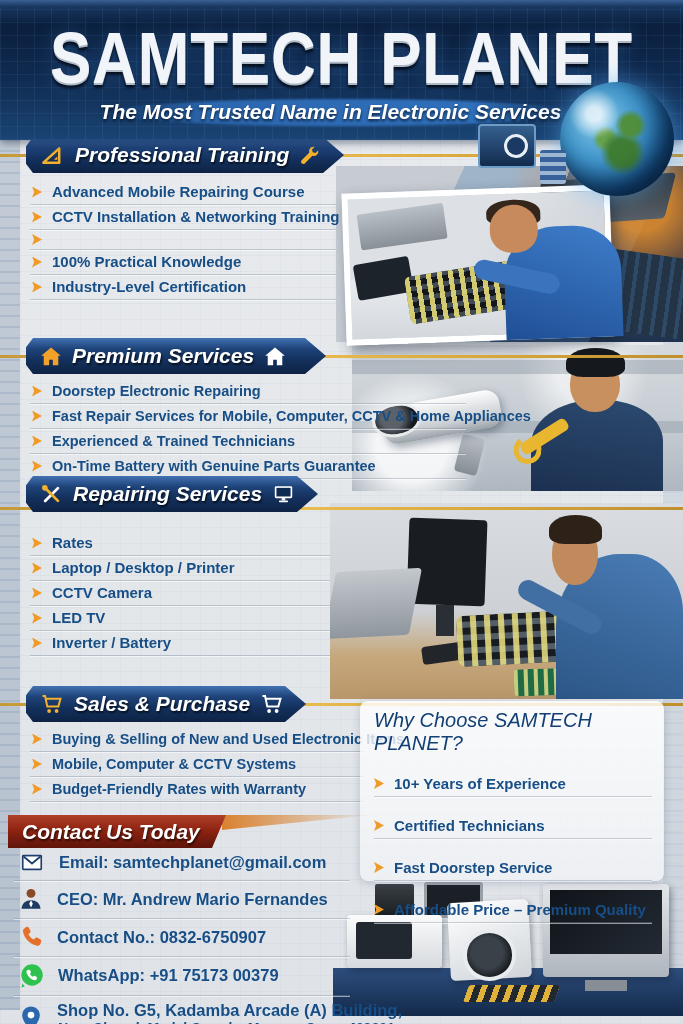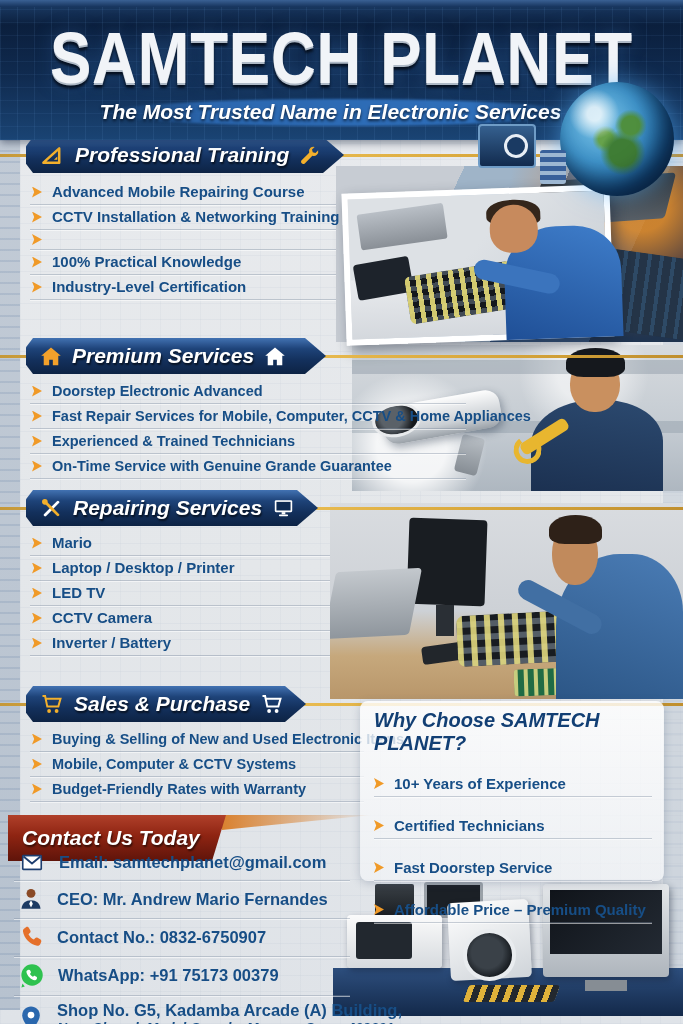--- a/index.html
+++ b/index.html
@@ -71,26 +71,26 @@
     padding:4px 0 4px 2px;border-bottom:1px solid rgba(125,140,160,.40);
     box-shadow:0 1px 0 rgba(255,255,255,.55);white-space:nowrap;}
   .bullet{flex:0 0 auto;width:10px;height:11px;background:#f09a28;
     clip-path:polygon(0 0,100% 50%,0 100%,22% 50%);}
   .list-tight li{font-size:14.5px;}
 
   
   .why-panel{position:absolute;left:360px;top:701px;width:304px;height:180px;z-index:3;
     background:linear-gradient(180deg,rgba(255,255,255,.82),rgba(244,246,249,.65));
     border-radius:8px;box-shadow:0 2px 8px rgba(60,80,110,.25);padding:8px 12px 0 14px;box-sizing:border-box;}
-  .why-title{margin:0 0 4px 0;font-size:20px;font-style:italic;font-weight:bold;color:#123f74;}
+  .why-title{margin:0 0 4px 0;font-size:20px;font-style:italic;font-weight:normal;color:#123f74;}
   .why-panel .list{position:static;}
   .why-panel .list li{font-size:15px;padding:4.5px 0;margin-top:16px;}
 
   
-  .contact-banner{position:absolute;left:8px;top:815px;width:218px;height:46px;z-index:4;
+  .contact-banner{position:absolute;left:8px;top:815px;width:218px;height:33px;z-index:4;
     display:flex;align-items:center;padding:0 18px 0 14px;box-sizing:border-box;
     background:linear-gradient(180deg,#b0402a 0%,#8e2412 45%,#5f140a 100%);
     clip-path:polygon(0 0,100% 0,calc(100% - 14px) 100%,0 100%);
     color:#fff;font-size:21px;font-style:italic;font-weight:bold;
     text-shadow:1px 2px 2px rgba(0,0,0,.6);text-align:right;}
   .contact-tail{position:absolute;left:222px;top:815px;width:150px;height:15px;z-index:3;
     background:linear-gradient(90deg,#d9812f,rgba(217,129,47,0));
     clip-path:polygon(0 0,100% 0,0 100%);}
   .contact-rows{position:absolute;left:14px;top:846px;width:336px;z-index:4;}
   .contact-row{display:flex;align-items:center;gap:13px;padding:5px 0 6px 4px;
@@ -265,38 +265,38 @@
     <div class="cam-body"></div>
     <div class="cam-lens"></div>
     <div class="tech2-torso"></div>
     <div class="tech2-head"></div>
     <div class="tech2-cap"></div>
     <div class="wrench2"></div>
   </div>
   <ul class="list list-tight" style="left:30px;top:379px;width:436px">
     <li>
         <span class="bullet"></span>
-        <span>Doorstep Electronic Advanced</span>
+        <span>Doorstep Electronic Repairing</span>
       </li>
     <li>
         <span class="bullet"></span>
         <span>Fast Repair Services for Mobile, Computer, CCTV &amp; Home Appliances</span>
       </li>
     <li>
         <span class="bullet"></span>
         <span>Experienced &amp; Trained Technicians</span>
       </li>
     <li>
         <span class="bullet"></span>
-        <span>On-Time Service with Genuine Grande Guarantee</span>
+        <span>On-Time Battery with Genuine Parts Guarantee</span>
       </li>
   </ul>
 
   <div class="gold-line" style="top:507px"></div>
-  <div class="banner" style="left:26px;top:490px;width:292px">
+  <div class="banner" style="left:26px;top:476px;width:292px">
     <svg width="25" height="25" viewBox="0 0 24 24">
         <rect x="10.7" y="2" width="2.7" height="20" rx="1.3" transform="rotate(45 12 12)" fill="#ffffff"></rect>
         <rect x="10.7" y="2" width="2.7" height="20" rx="1.3" transform="rotate(-45 12 12)" fill="#f3b02c"></rect>
         <circle cx="5.6" cy="5.6" r="2.7" fill="#f3b02c"></circle>
       </svg>
     <span>Repairing Services</span>
     <svg width="25" height="22" viewBox="0 0 24 24">
         <rect x="2.5" y="3.5" width="19" height="13" rx="1.5" fill="#ffffff"></rect>
         <rect x="4.3" y="5.3" width="15.4" height="9.4" fill="#0d2a52"></rect>
         <rect x="10" y="16.5" width="4" height="2.4" fill="#ffffff"></rect>
@@ -311,33 +311,33 @@
     <div class="board"></div>
     <div class="pcb"></div>
     <div class="tech3-torso"></div>
     <div class="tech3-head"></div>
     <div class="tech3-hair"></div>
     <div class="tech3-arm"></div>
   </div>
   <ul class="list" style="left:30px;top:531px;width:300px">
     <li>
         <span class="bullet"></span>
-        <span>Mario</span>
+        <span>Rates</span>
       </li>
     <li>
         <span class="bullet"></span>
         <span>Laptop / Desktop / Printer</span>
       </li>
     <li>
         <span class="bullet"></span>
+        <span>CCTV Camera</span>
+      </li>
+    <li>
+        <span class="bullet"></span>
         <span>LED TV</span>
-      </li>
-    <li>
-        <span class="bullet"></span>
-        <span>CCTV Camera</span>
       </li>
     <li>
         <span class="bullet"></span>
         <span>Inverter / Battery</span>
       </li>
   </ul>
 
   <div class="gold-line" style="top:703px"></div>
   <div class="banner" style="left:26px;top:686px;width:280px">
     <svg width="26" height="24" viewBox="0 0 24 24">

